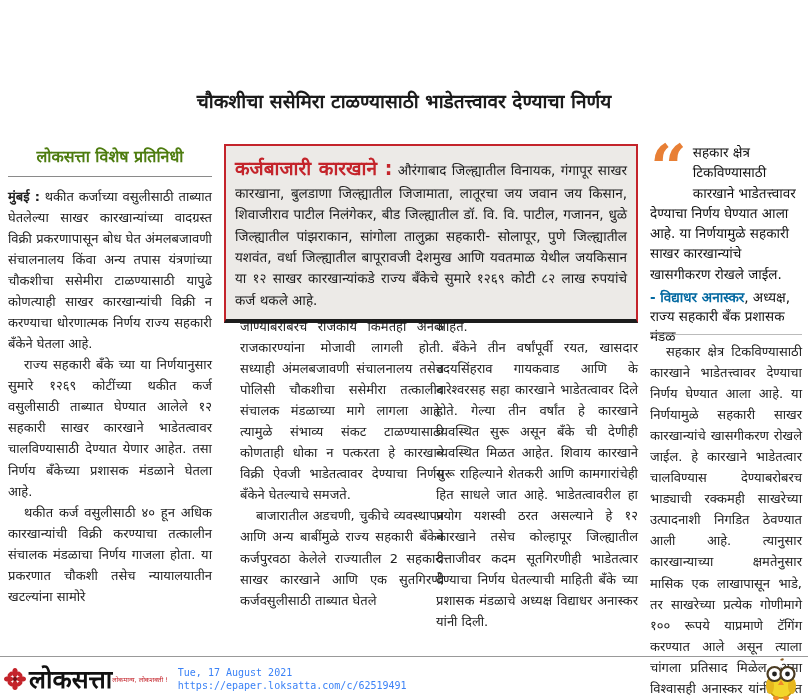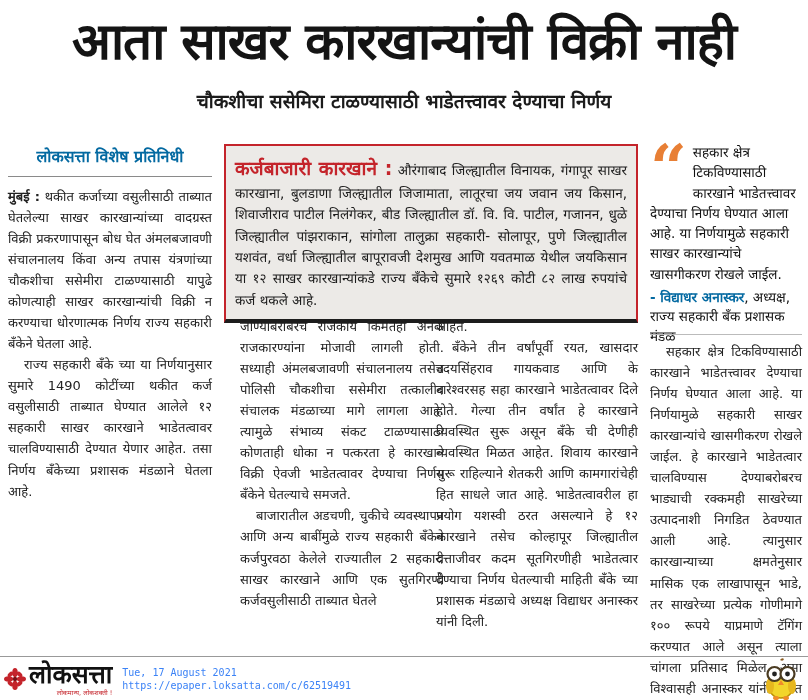--- a/index.html
+++ b/index.html
@@ -14,21 +14,21 @@
 
   
   .col{position:absolute;font-size:13px;line-height:1.62;text-align:justify;color:#222;}
   .col p{margin:0;}
   .col p.indent{text-indent:16px;}
   #col1{left:8px;top:142px;width:204px;}
   #col2{left:240px;top:316px;width:204px;}
   #col3{left:436px;top:316px;width:202px;}
   #col4{left:650px;top:334px;width:152px;border-top:1px solid #bbb;padding-top:6px;}
 
-  .byline{font-size:16px;font-weight:700;text-align:center;color:#0369a1;padding:2px 0 6px 0;}
+  .byline{font-size:16px;font-weight:700;text-align:center;color:#4d7c0f;padding:2px 0 6px 0;}
   .byline-rule{border:none;border-top:1px solid #8a8a8a;margin:0 0 9px 0;}
   .dateline{font-weight:700;}
 
   
   .debt-box{position:absolute;left:224px;top:144px;width:414px;box-sizing:border-box;
             background:#eceae7;border:2px solid #c4242b;border-bottom:4px solid #1d1d1d;
             padding:7px 9px 8px 9px;font-size:13.5px;line-height:1.58;text-align:justify;color:#1b1b1b;}
   .debt-label{color:#c4242b;font-weight:800;font-size:19px;}
 
   
@@ -39,40 +39,40 @@
   .pq-text{font-weight:500;}
   .pq-attr{margin-top:4px;line-height:1.45;}
   .pq-name{color:#0369a1;font-weight:800;}
   .pq-role{color:#111;}
 
   
   .footer{position:absolute;left:0;top:656px;width:808px;height:44px;border-top:1px solid #999;
           display:flex;align-items:center;}
   .logo{display:flex;align-items:center;margin-left:4px;cursor:pointer;}
   .logo-flower{width:22px;height:22px;margin-right:3px;}
-  .logo-textwrap{display:flex;flex-direction:column;align-items:flex-end;}
+  .logo-textwrap{display:flex;flex-direction:row;align-items:center;}
   .logo-text{font-size:25px;font-weight:800;color:#111;line-height:1;}
   .logo-tagline{font-size:6.5px;color:#c4242b;margin-top:1px;}
   .meta{margin-left:10px;font-family:"DejaVu Sans Mono",monospace;color:#3b82f6;
         font-size:10px;line-height:1.35;}
   .owl{margin-left:auto;margin-right:6px;}
 </style>
 </head>
 <body>
 
 <div id="page">
 
-  <div class="headline">आता साखर कारखान्यांची विक्री नाही</div>
   <div class="subheadline">चौकशीचा ससेमिरा टाळण्यासाठी भाडेतत्त्वावर देण्याचा निर्णय</div>
 
   <div class="col" id="col1">
     <div class="byline">लोकसत्ता विशेष प्रतिनिधी</div>
     <hr class="byline-rule">
     <p><span class="dateline">मुंबई :</span> <span>थकीत कर्जाच्या वसुलीसाठी ताब्यात घेतलेल्या साखर कारखान्यांच्या वादग्रस्त विक्री प्रकरणापासून बोध घेत अंमलबजावणी संचालनालय किंवा अन्य तपास यंत्रणांच्या चौकशीचा ससेमीरा टाळण्यासाठी यापुढे कोणत्याही साखर कारखान्यांची विक्री न करण्याचा धोरणात्मक निर्णय राज्य सहकारी बँकेने घेतला आहे.</span></p>
-    <p class="indent">राज्य सहकारी बँके च्या या निर्णयानुसार सुमारे 1490 कोटींच्या थकीत कर्ज वसुलीसाठी ताब्यात घेण्यात आलेले १२ सहकारी साखर कारखाने भाडेतत्वावर चालविण्यासाठी देण्यात येणार आहेत. तसा निर्णय बँकेच्या प्रशासक मंडळाने घेतला आहे.</p>
+    <p class="indent">राज्य सहकारी बँके च्या या निर्णयानुसार सुमारे १२६९ कोटींच्या थकीत कर्ज वसुलीसाठी ताब्यात घेण्यात आलेले १२ सहकारी साखर कारखाने भाडेतत्वावर चालविण्यासाठी देण्यात येणार आहेत. तसा निर्णय बँकेच्या प्रशासक मंडळाने घेतला आहे.</p>
+    <p class="indent">थकीत कर्ज वसुलीसाठी ४० हून अधिक कारखान्यांची विक्री करण्याचा तत्कालीन संचालक मंडळाचा निर्णय गाजला होता. या प्रकरणात चौकशी तसेच न्यायालयातीन खटल्यांना सामोरे</p>
   </div>
 
   <div class="debt-box">
     <span class="debt-label">कर्जबाजारी कारखाने :</span>
     <span>औरंगाबाद जिल्ह्यातील विनायक, गंगापूर साखर कारखाना, बुलडाणा जिल्ह्यातील जिजामाता, लातूरचा जय जवान जय किसान, शिवाजीराव पाटील निलंगेकर, बीड जिल्ह्यातील डॉ. वि. वि. पाटील, गजानन, धुळे जिल्ह्यातील पांझराकान, सांगोला तालुक्रा सहकारी- सोलापूर, पुणे जिल्ह्यातील यशवंत, वर्धा जिल्ह्यातील बापूरावजी देशमुख आणि यवतमाळ येथील जयकिसान या १२ साखर कारखान्यांकडे राज्य बँकेचे सुमारे १२६९ कोटी ८२ लाख रुपयांचे कर्ज थकले आहे.</span>
   </div>
 
   <div class="pullquote">
     <span class="quote-glyph">“</span>
     <span class="pq-text">सहकार क्षेत्र टिकविण्यासाठी कारखाने भाडेतत्त्वावर देण्याचा निर्णय घेण्यात आला आहे. या निर्णयामुळे सहकारी साखर कारखान्यांचे खासगीकरण रोखले जाईल.</span>

